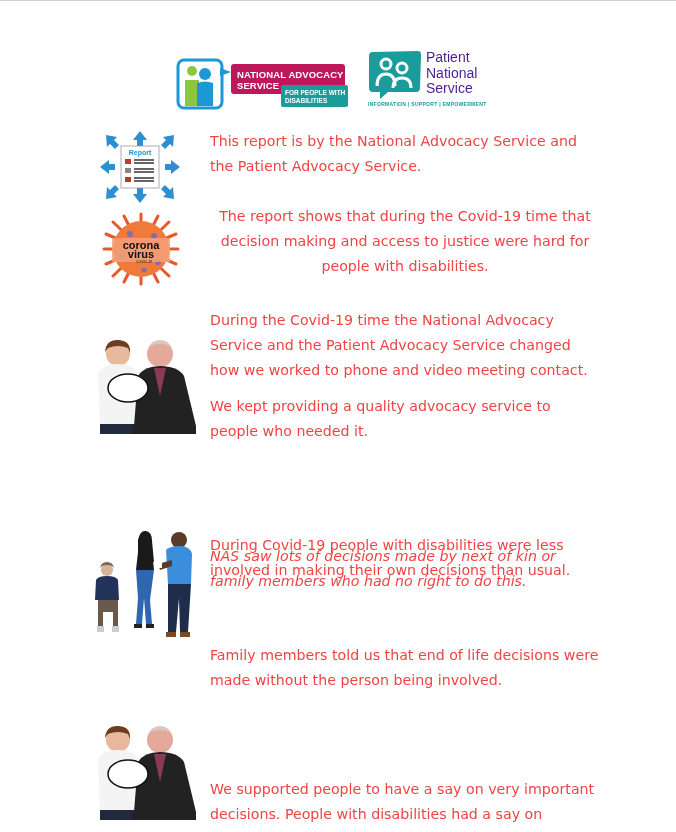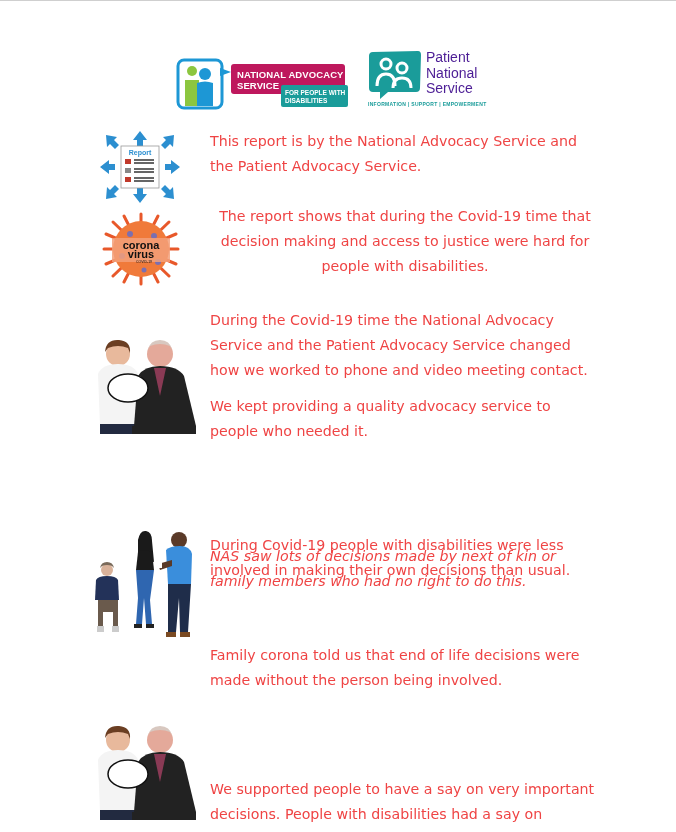--- a/index.html
+++ b/index.html
@@ -192,21 +192,21 @@
     <path d="M78 22 Q82 18 92 18 Q102 18 104 26 L103 56 L80 56 Z" fill="#3a8edc"></path>
     <path d="M70 36 L84 32 L84 38 L72 42 Z" fill="#5a3a28"></path>
     <path d="M80 56 L103 56 L100 104 L92 104 L91 70 L88 104 L80 104 Z" fill="#1f2d4a"></path>
     <rect x="78" y="104" width="10" height="5" fill="#7a4a22"></rect>
       <rect x="92" y="104" width="10" height="5" fill="#7a4a22"></rect>
     <rect x="66" y="34" width="8" height="6" fill="#fff"></rect>
   </svg>
 </div>
 <p class="para" style="top:493px;margin-top:40px;">During Covid-19 people with disabilities were less involved in making their own decisions than usual.</p>
 <p class="para" style="top:544px;font-style:italic;">NAS saw lots of decisions made by next of kin or family members who had no right to do this.</p>
-<p class="para" style="top:643px;">Family corona told us that end of life decisions were made without the person being involved.</p>
+<p class="para" style="top:643px;">Family members told us that end of life decisions were made without the person being involved.</p>
 
 <div class="pic" style="left:88px;top:722px;width:110px;height:98px;">
   <svg width="110" height="98" viewBox="0 0 110 98">
     <circle cx="30" cy="18" r="12" fill="#e8b99c"></circle>
     <path d="M17 16 Q18 3 31 4 Q43 5 42 17 L40 12 Q30 8 20 12 Z" fill="#6b3e22"></path>
     <path d="M10 38 Q14 28 30 28 Q46 28 50 38 L48 90 L12 90 Z" fill="#f4f4f4"></path>
     <rect x="12" y="88" width="36" height="10" fill="#222a40"></rect>
     <circle cx="72" cy="18" r="13" fill="#e4a99a"></circle>
     <path d="M60 14 Q62 4 72 4 Q82 4 84 14 L82 10 Q72 6 62 10 Z" fill="#d8c8c0"></path>
     <path d="M50 40 Q56 30 72 30 Q90 30 96 40 L108 90 L46 90 Z" fill="#222"></path>

